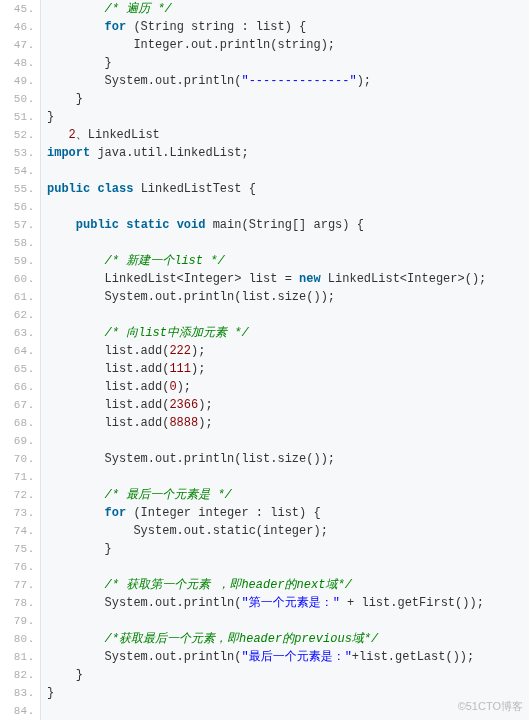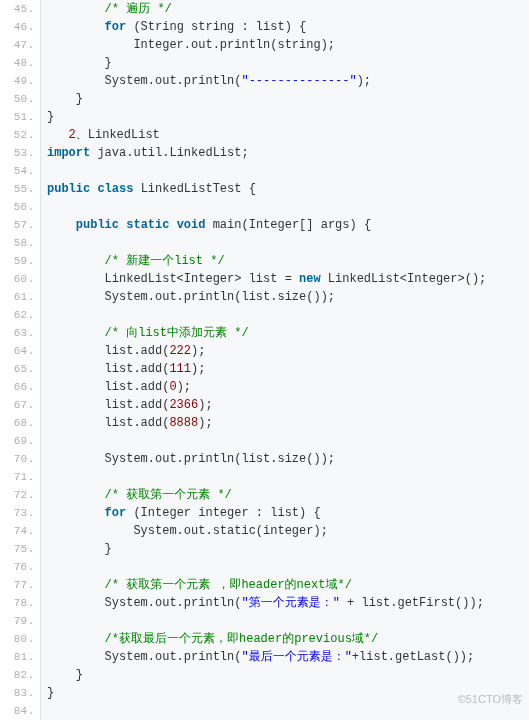--- a/index.html
+++ b/index.html
@@ -38,28 +38,28 @@
       padding-left: 6px;
       overflow: hidden;
     }
     pre {
       font-family: inherit;
       font-size: 12px;
       line-height: 18px;
       white-space: pre;
       color: #333;
     }
-    .cmt { color: #008200; }
+    .cmt { color: #008200; font-style: italic; }
     .kw  { color: #006699; font-weight: bold; }
     .num { color: #8b0000; }
     .str { color: #0000ff; }
     .watermark {
       position: absolute;
       right: 6px;
-      bottom: 12px;
+      bottom: 5px;
       font-size: 11px;
       color: #bbbbbb;
       font-family: Arial, sans-serif;
     }
   </style>
 </head>
 <body>
 
 <div class="code-block">
   <div class="gutter">
@@ -110,36 +110,36 @@
 <span>            Integer.out.println(string);</span>
 <span>        }</span>
 <span>        System.out.println(</span><span class="str">"--------------"</span><span>);</span>
 <span>    }</span>
 <span>}</span>
 <span>   </span><span class="num">2</span><span>、LinkedList</span>
 <span class="kw">import</span><span> java.util.LinkedList;</span>
 <span></span>
 <span class="kw">public</span> <span class="kw">class</span><span> LinkedListTest {</span>
 <span></span>
-    <span class="kw">public</span> <span class="kw">static</span> <span class="kw">void</span><span> main(Integer[] args) {</span>
+    <span class="kw">public</span> <span class="kw">static</span> <span class="kw">void</span><span> main(String[] args) {</span>
 <span></span>
         <span class="cmt">/* 新建一个list */</span>
 <span>        LinkedList&lt;Integer&gt; list = </span><span class="kw">new</span><span> LinkedList&lt;Integer&gt;();</span>
 <span>        System.out.println(list.size());</span>
 <span></span>
         <span class="cmt">/* 向list中添加元素 */</span>
 <span>        list.add(</span><span class="num">222</span><span>);</span>
 <span>        list.add(</span><span class="num">111</span><span>);</span>
 <span>        list.add(</span><span class="num">0</span><span>);</span>
 <span>        list.add(</span><span class="num">2366</span><span>);</span>
 <span>        list.add(</span><span class="num">8888</span><span>);</span>
 <span></span>
 <span>        System.out.println(list.size());</span>
 <span></span>
-        <span class="cmt">/* 获取第一个元素 */</span>
+        <span class="cmt">/* 最后一个元素是 */</span>
         <span class="kw">for</span><span> (Integer integer : list) {</span>
 <span>            System.out.static(integer);</span>
 <span>        }</span>
 <span></span>
         <span class="cmt">/* 获取第一个元素 ，即header的next域*/</span>
 <span>        System.out.println(</span><span class="str">"第一个元素是："</span><span> + list.getFirst());</span>
 <span></span>
         <span class="cmt">/*获取最后一个元素，即header的previous域*/</span>
 <span>        System.out.println(</span><span class="str">"最后一个元素是："</span><span>+list.getLast());</span>
 <span>    }</span>

